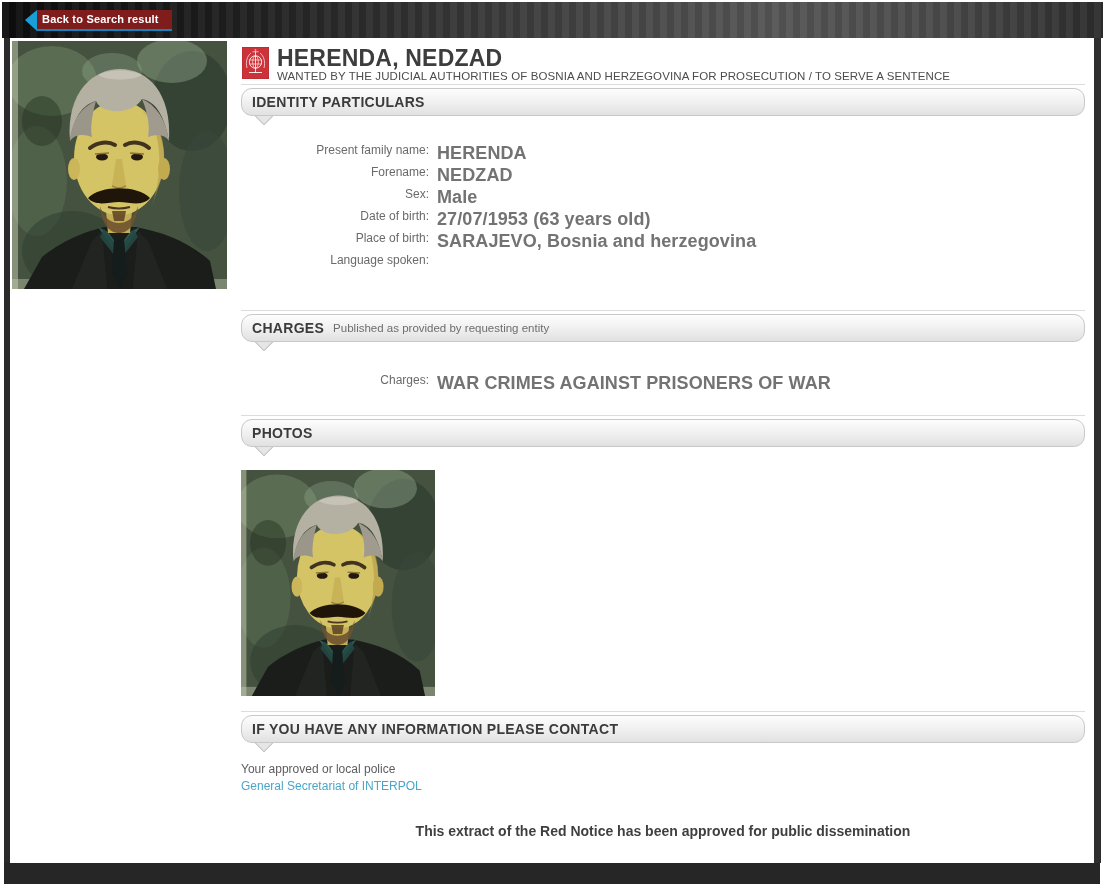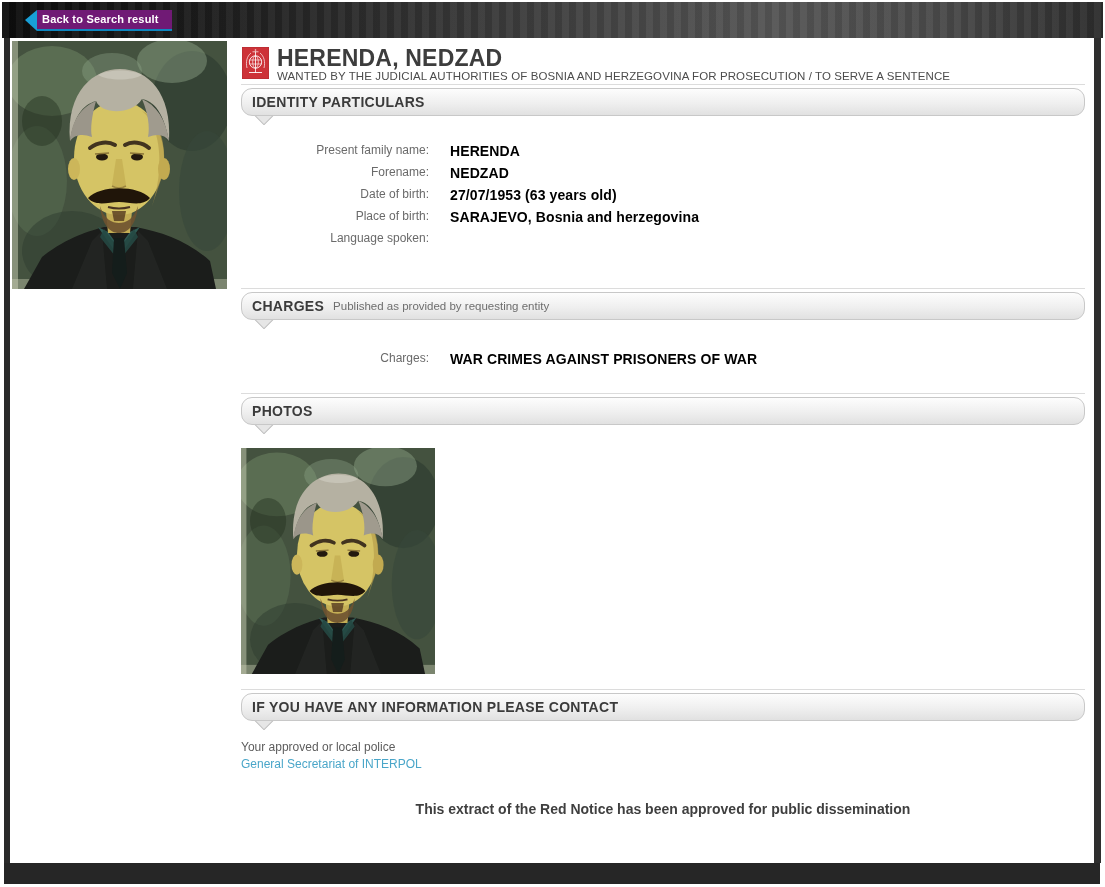--- a/index.html
+++ b/index.html
@@ -15,21 +15,21 @@
       repeating-linear-gradient(90deg, rgba(255,255,255,0.045) 0 7px, rgba(0,0,0,0.06) 7px 14px),
       linear-gradient(90deg, #0d0d0d 0%, #1c1c1c 18%, #3a3a3a 45%, #555555 70%, #4a4a4a 85%, #2c2c2c 100%);
   }
   .sidebar-left  { position:absolute; left:4px;  top:38px; width:6px; height:825px; background:#2a2a2a; }
   .sidebar-right { position:absolute; left:1094px; top:38px; width:7px; height:825px; background:#2e2e2e; }
   .bottombar { position:absolute; left:4px; right:5px; bottom:3px; height:21px; background:#262626; }
 
   
   .back-btn {
     position:absolute; left:37px; top:10px; height:21px;
-    background:#701a75; color:#fff; font-size:11px; font-weight:bold;
+    background:#7f1d1d; color:#fff; font-size:11px; font-weight:bold;
     line-height:19px; padding:0 13px 0 5px; cursor:pointer;
     border-bottom:2px solid #0e86c0; letter-spacing:.2px;
   }
   .back-btn .arrow {
     position:absolute; left:-12px; top:0; width:0; height:0;
     border-top:10px solid transparent; border-bottom:11px solid transparent;
     border-right:12px solid #189fd7;
   }
 
   
@@ -61,21 +61,21 @@
   .sec-notch { position:relative; z-index:1; height:10px; overflow:hidden; margin-top:-1px; }
   .sec-notch::before {
     content:""; position:absolute; left:15px; top:-9px; width:14px; height:14px;
     background:#e6e6e6; border:1px solid #c0c0c0; transform:rotate(45deg);
   }
 
   .fields { margin-top:18px; }
   .fields.charges-block { margin-top:22px; }
   .field-row { display:flex; height:22px; }
   .field-label { width:188px; text-align:right; font-size:12px; color:#6a6a6a; flex:0 0 auto; }
-  .field-value { margin-left:21px; font-size:14px; font-weight:bold; color:#000000; letter-spacing:.1px; }
+  .field-value { margin-left:8px; font-size:18px; font-weight:bold; color:#737373; letter-spacing:.1px; }
 
   .photo-small { margin-top:14px; width:194px; height:226px; }
 
   .contact-block { margin-top:10px; }
   .contact-line { font-size:12px; color:#5d5d5d; line-height:14px; }
   .contact-link { font-size:12px; color:#4aa6c9; line-height:14px; text-decoration:none; display:inline-block; cursor:pointer; }
 
   .footer-note { margin-top:29px; text-align:center; font-size:14px; font-weight:bold; color:#3f3f3f; }
 </style>
 </head>
@@ -186,20 +186,24 @@
     <div class="fields">
       <div class="field-row">
         <span class="field-label">Present family name:</span>
         <span class="field-value">HERENDA</span>
       </div>
       <div class="field-row">
         <span class="field-label">Forename:</span>
         <span class="field-value">NEDZAD</span>
       </div>
       <div class="field-row">
+        <span class="field-label">Sex:</span>
+        <span class="field-value">Male</span>
+      </div>
+      <div class="field-row">
         <span class="field-label">Date of birth:</span>
         <span class="field-value">27/07/1953 (63 years old)</span>
       </div>
       <div class="field-row">
         <span class="field-label">Place of birth:</span>
         <span class="field-value">SARAJEVO, Bosnia and herzegovina</span>
       </div>
       <div class="field-row">
         <span class="field-label">Language spoken:</span>
         <span class="field-value"></span>

